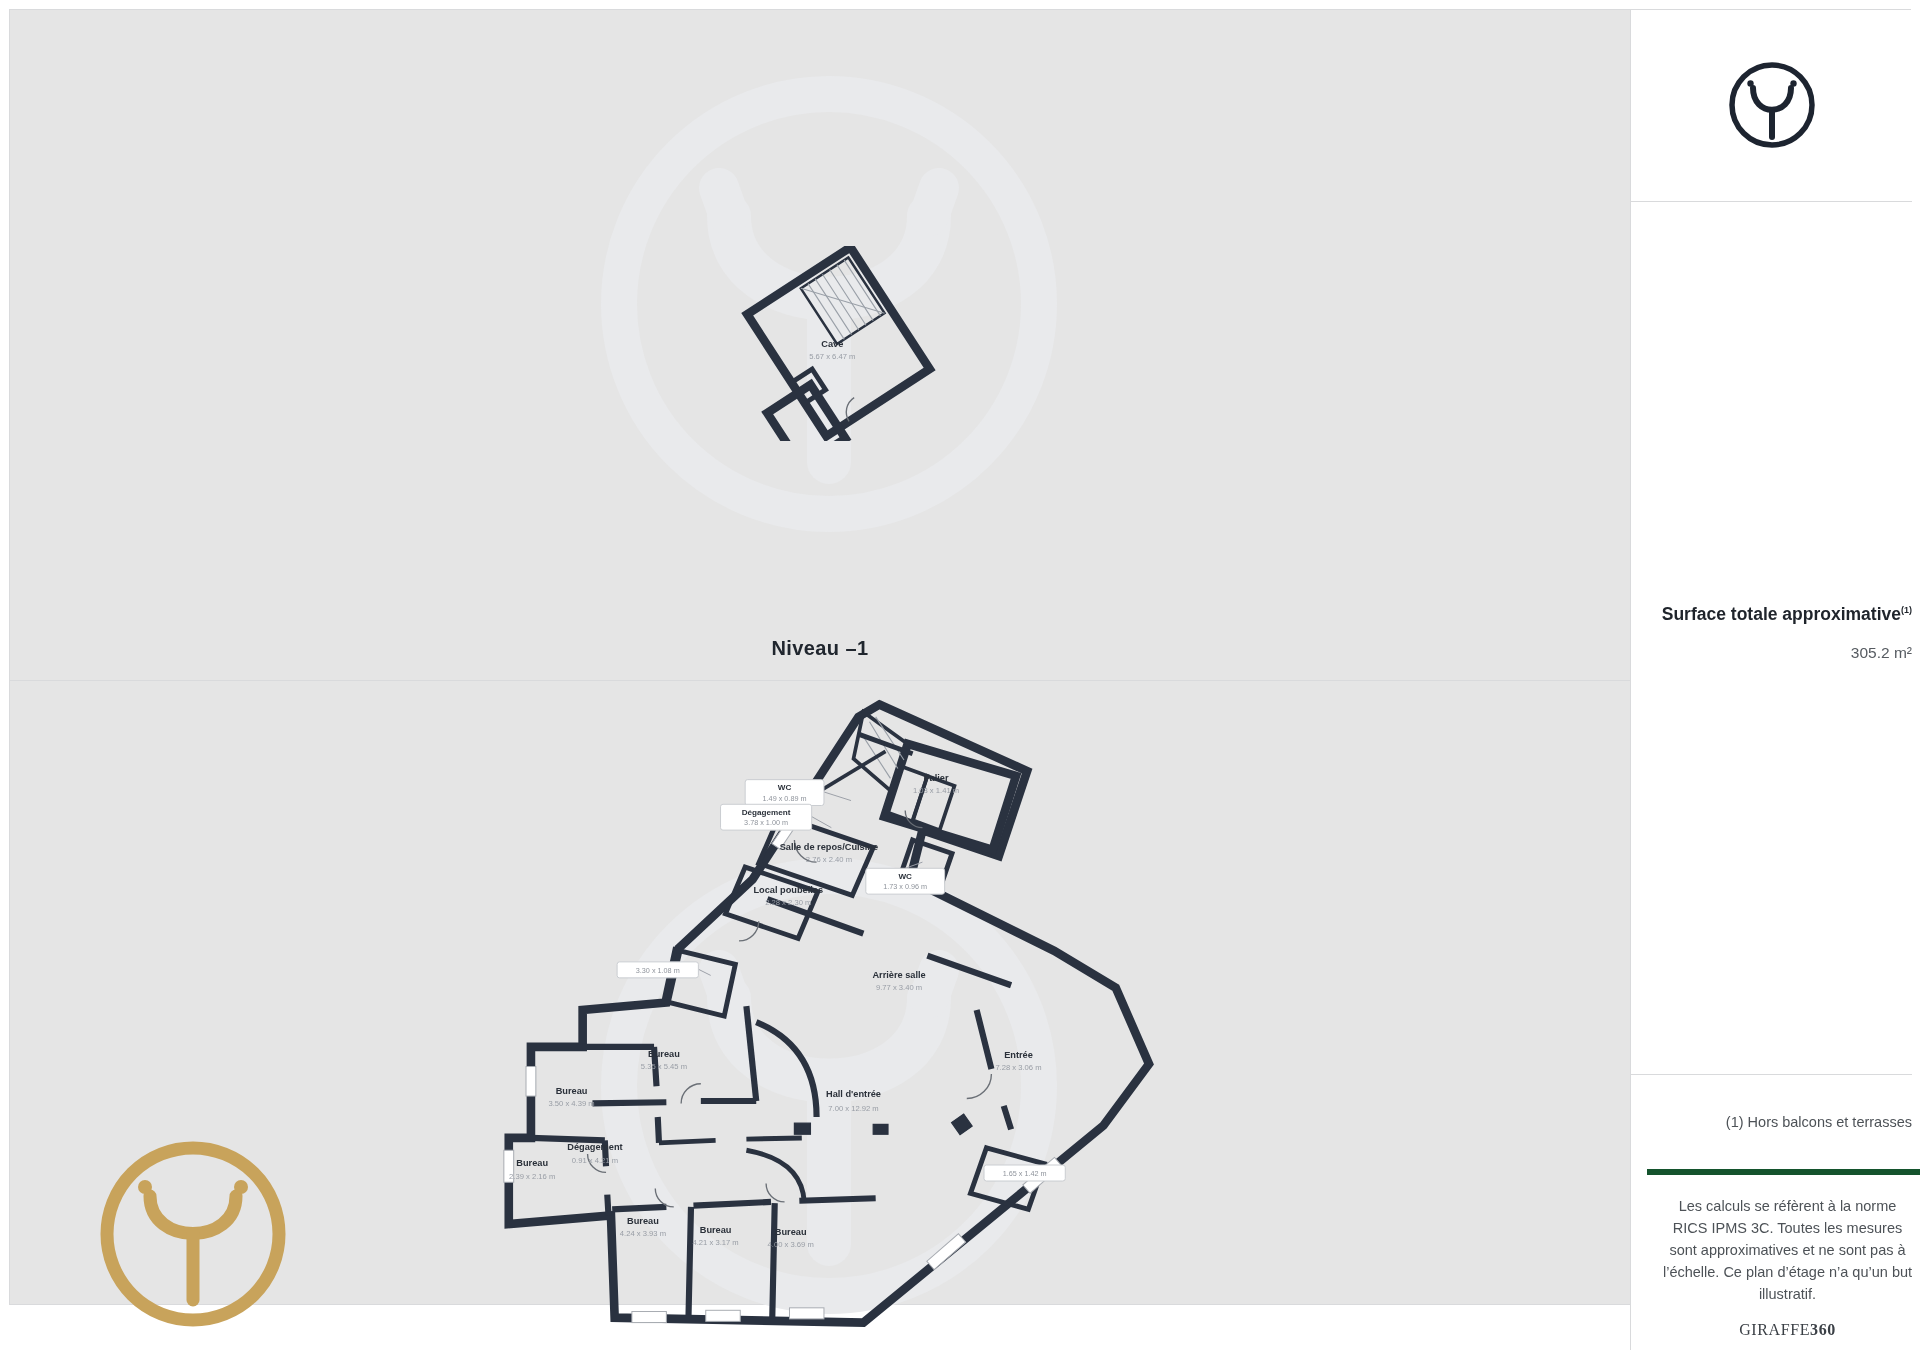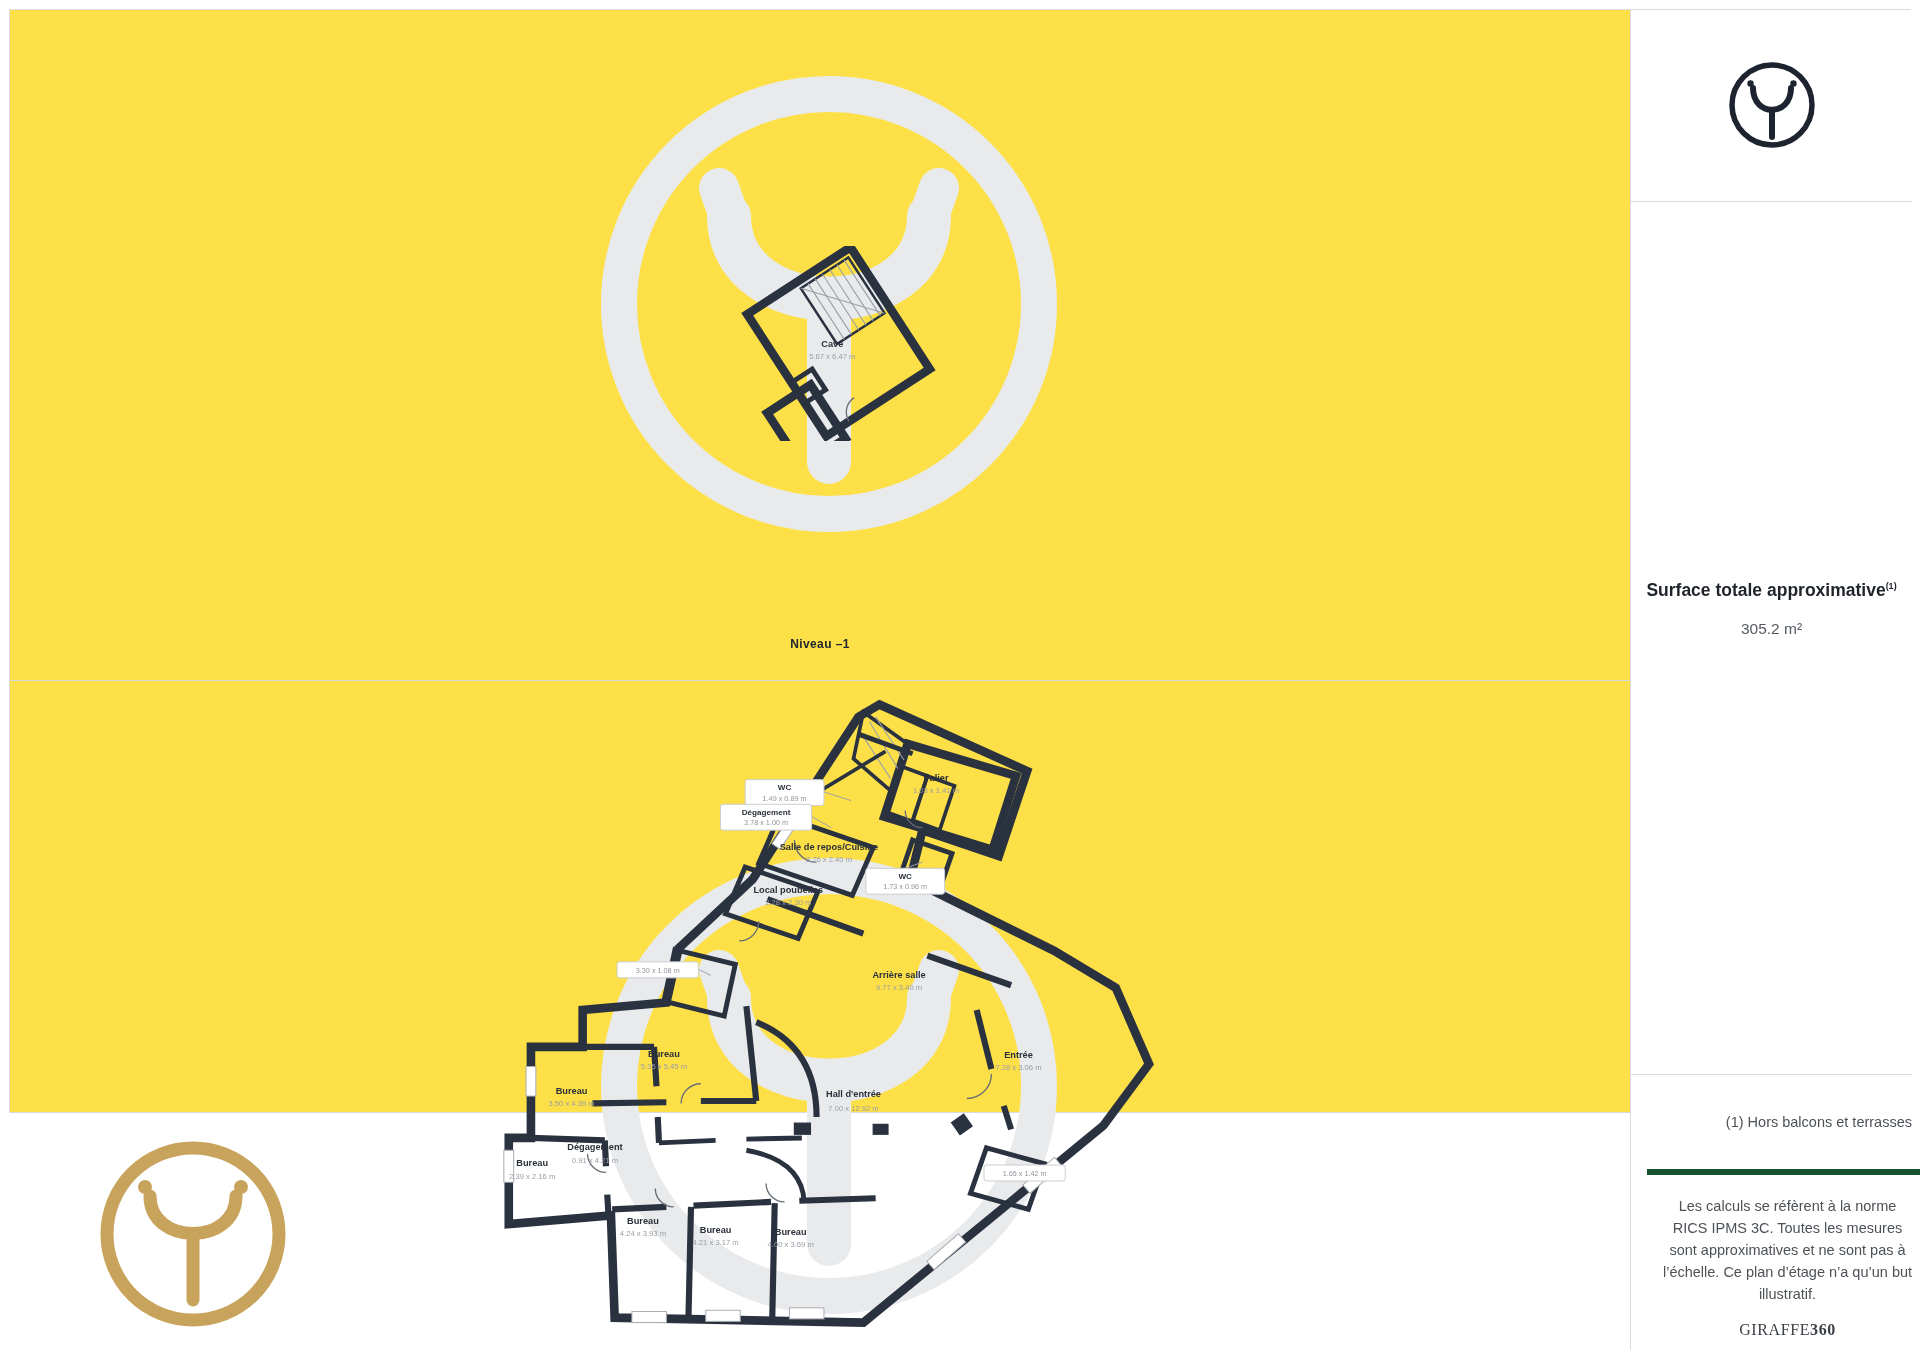--- a/index.html
+++ b/index.html
@@ -1,32 +1,32 @@
 <!DOCTYPE html>
 <html><head>
 <meta charset="utf-8">
 <style>
   * { margin:0; padding:0; box-sizing:border-box; }
   html,body { width:1920px; height:1358px; background:#ffffff; font-family:"Liberation Sans", sans-serif; }
-  .page { position:absolute; left:9px; top:9px; width:1902px; height:1104px; border:1px solid #d9dadc; background:#fde047; }
+  .page { position:absolute; left:9px; top:9px; width:1902px; height:1296px; border:1px solid #d9dadc; background:#e5e5e5; }
   .main-area { position:absolute; left:0; top:0; width:1620px; height:1340px; }
   .panel { position:absolute; left:0; width:1620px; overflow:hidden; }
   .panel-top { top:0; height:671px; border-bottom:1px solid #d9dadc; }
   .panel-bottom { top:672px; height:668px; }
-  .caption { position:absolute; left:0; width:100%; text-align:center; font-weight:bold; font-size:12px; letter-spacing:.4px; color:#20262e; }
+  .caption { position:absolute; left:0; width:100%; text-align:center; font-weight:bold; font-size:20px; letter-spacing:.4px; color:#20262e; }
   .caption-m1 { top:627px; }
   .caption-0 { top:640px; }
   .wm { position:absolute; }
   .plan { position:absolute; }
   .goldlogo { position:absolute; left:83px; top:452px; }
 
   .sidebar { position:absolute; left:1620px; top:0; width:282px; height:1340px; border-left:1px solid #d9dadc; background:#fff; }
   .logo-box { position:absolute; top:0; left:0; width:100%; height:192px; border-bottom:1px solid #d9dadc; }
   .logo-box svg { position:absolute; left:91px; top:45px; }
-  .surface-block { position:absolute; top:570px; left:0; width:100%; text-align:center; }
+  .surface-block { position:absolute; top:594px; left:0; width:100%; text-align:right; }
   .surface-title { font-size:17.5px; font-weight:bold; color:#1f242b; }
   .surface-title sup { font-size:9px; font-weight:bold; }
   .surface-value { margin-top:19px; font-size:15.5px; color:#565b61; }
   .footnote-box { position:absolute; top:1064px; left:0; width:100%; height:95px; border-top:1px solid #d9dadc;
                   display:flex; align-items:center; justify-content:flex-end; font-size:14.5px; color:#4d5257; }
   .disclaimer-box { position:absolute; top:1159px; left:16px; width:100%; height:181px; border-top:6px solid #14532d; text-align:center; }
   .disclaimer-text { width:252px; margin:20px auto 0; font-size:14.5px; line-height:1.52; color:#4d5257; }
   .brand { margin-top:16px; font-size:16px; letter-spacing:.6px; color:#3a3f45;font-family:Liberation Serif, serif; }
   .brand b { font-weight:bold; }
 

